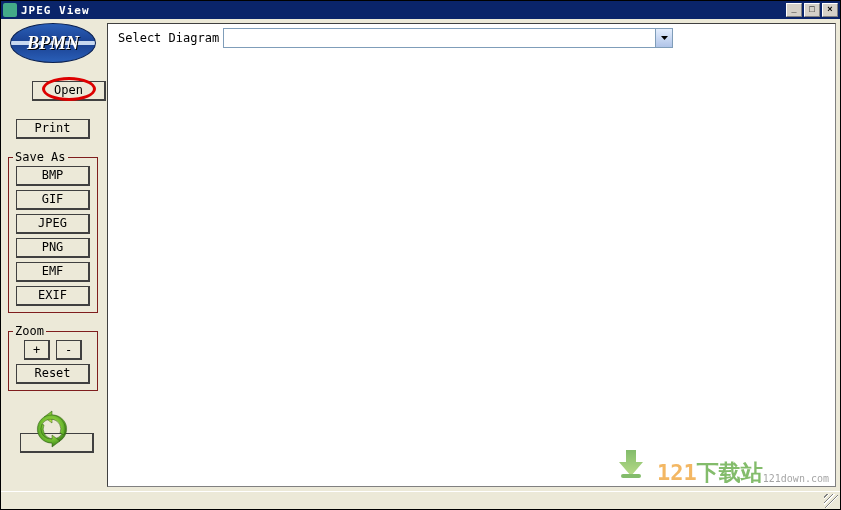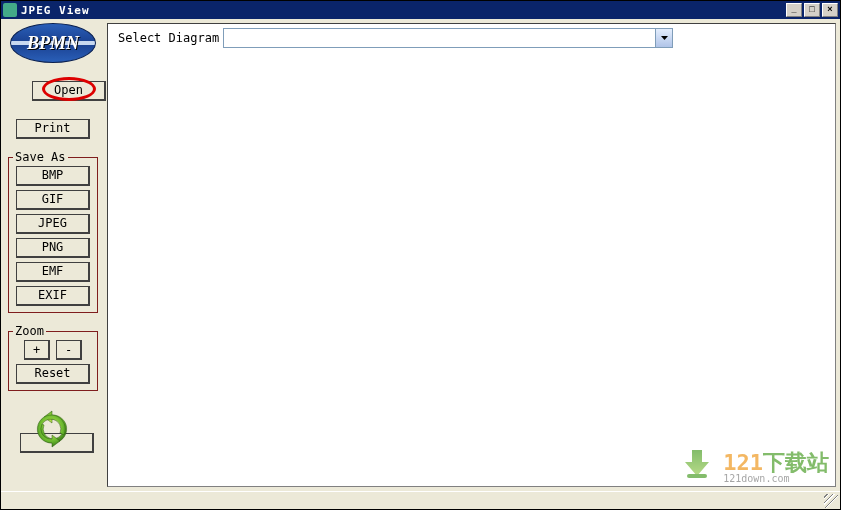--- a/index.html
+++ b/index.html
@@ -210,21 +210,21 @@
   display: flex;
   align-items: flex-end;
   gap: 4px;
   opacity: 0.75;
   pointer-events: none;
 }
 .wm-icon {
   width: 44px; height: 44px;
   position: relative;
 }
-.wm-text { display: flex; flex-direction: column; line-height: 1; }
+.wm-text { display: flex; line-height: 1; align-items: flex-end; }
 .wm-main {
   font-size: 22px;
   font-weight: bold;
   color: #5aa63a;
   font-family: "Microsoft YaHei", sans-serif;
 }
 .wm-num {
   font-size: 22px;
   font-weight: bold;
   color: #f0a030;

